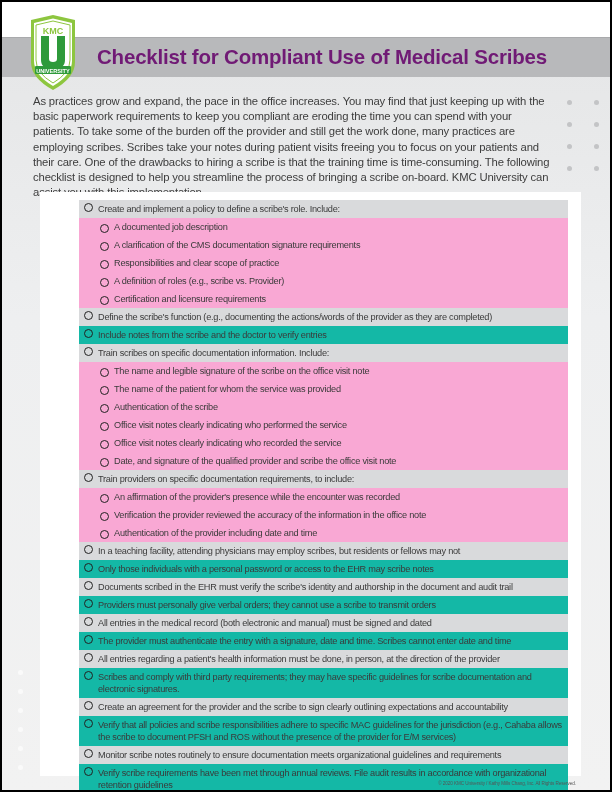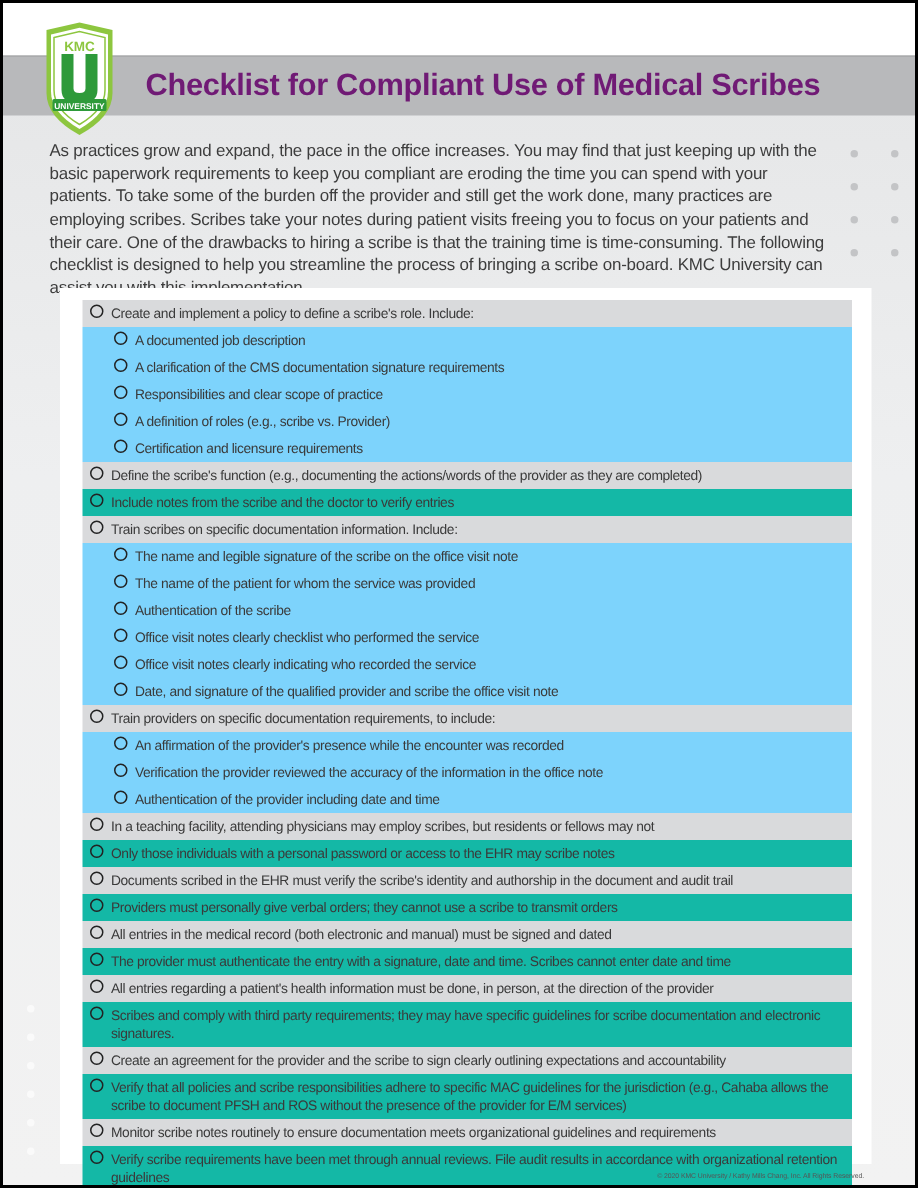--- a/index.html
+++ b/index.html
@@ -8,25 +8,25 @@
   .top-white { position:absolute; left:0; top:0; width:608px; height:35px; background:#fff; }
   .title-bar { position:absolute; left:0; top:35px; width:608px; height:39px; background:#b8b9bb; border-top:1px solid #a9aaac; }
   .title { position:absolute; left:95px; top:7px; font-size:20.5px; font-weight:bold; color:#701a75; letter-spacing:-0.2px; white-space:nowrap; }
   .logo { position:absolute; left:26px; top:12px; width:50px; height:78px; }
   .intro { position:absolute; left:31px; top:81px; width:520px; font-size:11.3px; line-height:15.1px; color:#3d3d3d; letter-spacing:-0.15px; }
   .dots { position:absolute; left:558px; top:98px; width:40px; }
   .dot { position:absolute; width:5px; height:5px; border-radius:50%; background:#c3c4c6; }
   .dots-left .dot { background:#fafafa; }
   .card { position:absolute; left:38px; top:190px; width:541px; height:584px; background:#fff; }
   .list { position:absolute; left:15px; top:8px; width:513px; }
-  .row { position:relative; display:flex; align-items:flex-start; font-family:"Liberation Sans Narrow","Liberation Sans", sans-serif; font-size:9.2px; color:#3a3a3a; line-height:12px; padding:3px 0 3px 0; box-sizing:border-box; }
+  .row { position:relative; display:flex; align-items:flex-start; font-family:"Liberation Sans Narrow","Liberation Sans", sans-serif; font-size:9.2px; color:#3a3a3a; line-height:12px; padding:3px 0 3px 0; box-sizing:border-box;margin-left:24px; }
   .row.main { padding-left:5px; }
   .row.main.band-dark { background:#d9dadc; }
   .row.main.band-light { background:#14b8a6; }
-  .row.sub { padding-left:21px; background:#7dd3fc; }
+  .row.sub { padding-left:21px; background:#f9a8d4;align-items:flex-end; }
   .row .cb { flex:0 0 auto; width:9px; height:9px; border:1.4px solid #222; border-radius:50%; margin-right:5px; margin-top:0px; box-sizing:border-box; background:transparent; cursor:pointer; }
   .row .txt { flex:1 1 auto; transform-origin:left center; letter-spacing:-0.25px; }
   .footer { position:absolute; right:34px; top:779px; font-size:4.6px; color:#555; letter-spacing:-0.05px; white-space:nowrap; }
 </style>
 </head>
 <body>
 
 <div class="page">
   <div class="top-white"></div>
   <div class="title-bar">
@@ -112,21 +112,21 @@
         <div class="row sub">
           <span class="cb"></span>
           <span class="txt">The name of the patient for whom the service was provided</span>
         </div>
         <div class="row sub">
           <span class="cb"></span>
           <span class="txt">Authentication of the scribe</span>
         </div>
         <div class="row sub">
           <span class="cb"></span>
-          <span class="txt">Office visit notes clearly checklist who performed the service</span>
+          <span class="txt">Office visit notes clearly indicating who performed the service</span>
         </div>
         <div class="row sub">
           <span class="cb"></span>
           <span class="txt">Office visit notes clearly indicating who recorded the service</span>
         </div>
         <div class="row sub">
           <span class="cb"></span>
           <span class="txt">Date, and signature of the qualified provider and scribe the office visit note</span>
         </div>
         <div class="row main band-dark">

